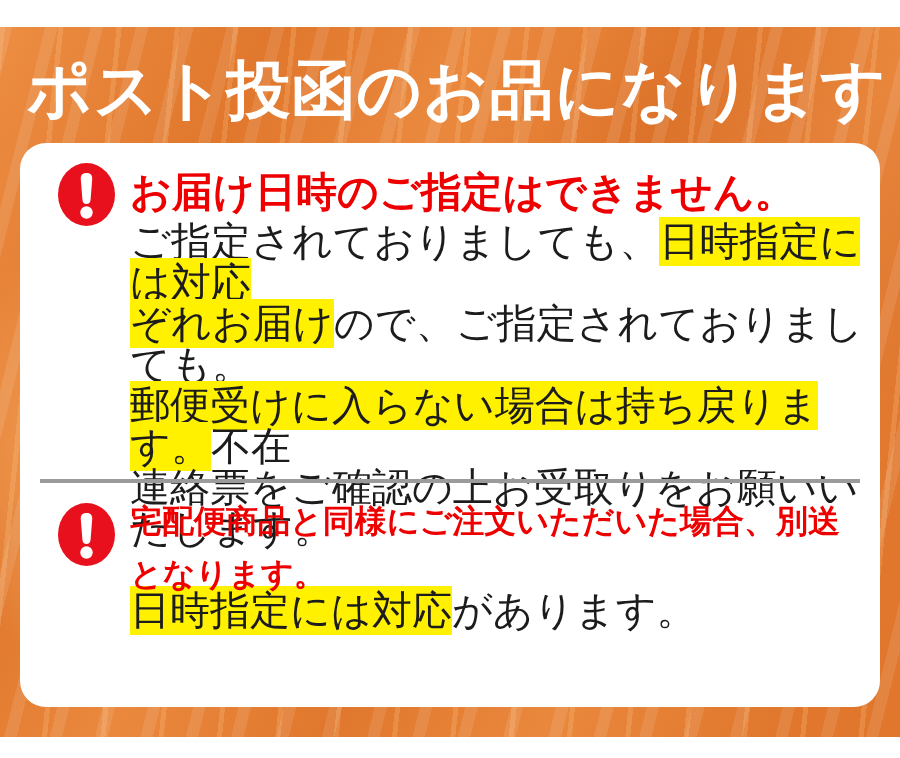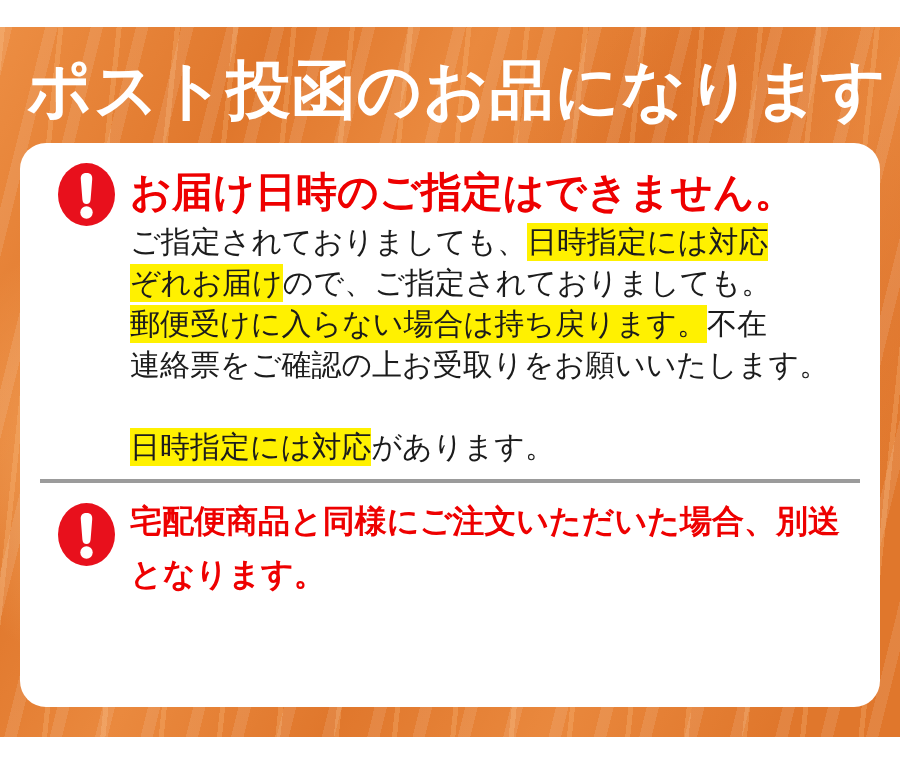--- a/index.html
+++ b/index.html
@@ -97,21 +97,21 @@
     width: 742px;
     font-size: 32px;
     line-height: 53px;
   }
 
   .body-block {
     position: absolute;
     left: 110px;
     width: 736px;
     color: var(--body-text);
-    font-size: 30px;
+    font-size: 40px;
     line-height: 41px;
     font-weight: normal;
   }
   .body-1 { top: 78px; }
   .body-2 { top: 462px; }
 
   .body-block .hl {
     background: var(--highlight-yellow);
     padding: 2px 0 3px 0;
     box-decoration-break: clone;

